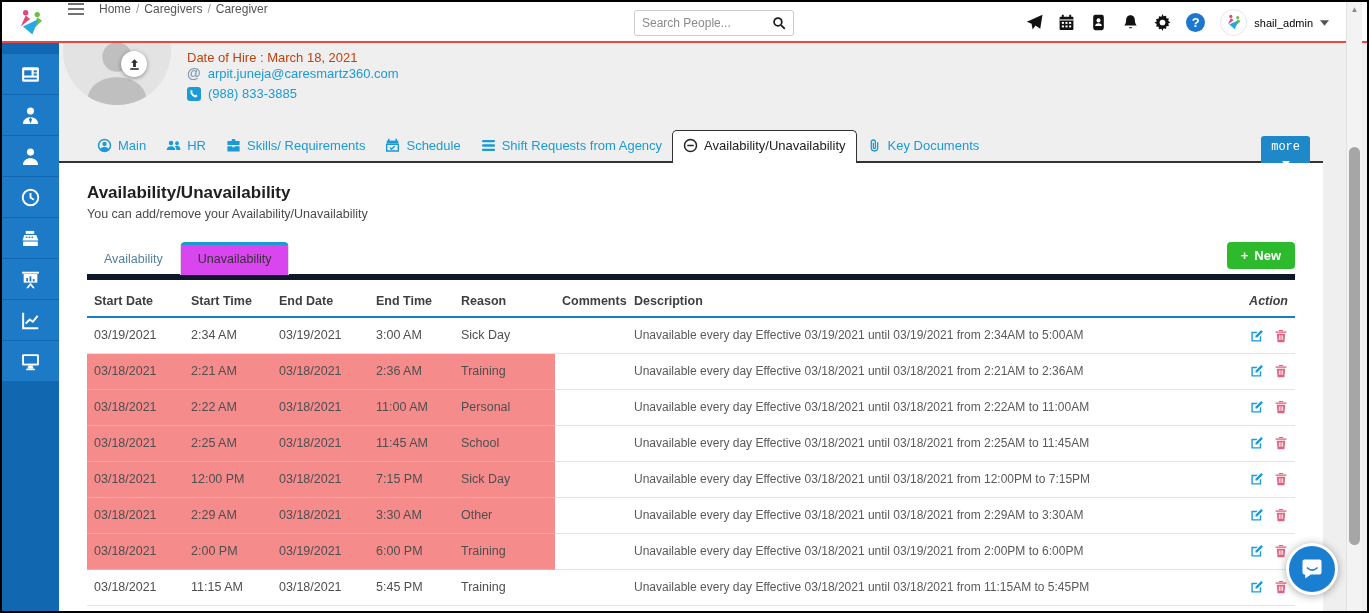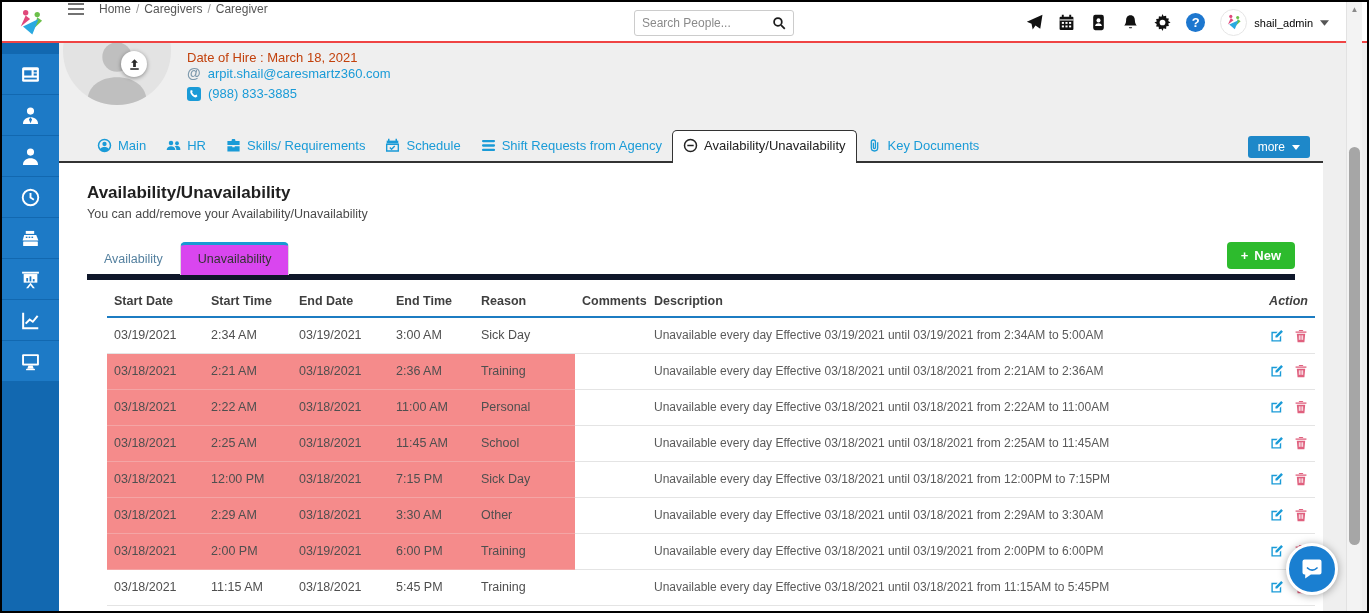--- a/index.html
+++ b/index.html
@@ -64,37 +64,37 @@
   
   .tabs-row { position:absolute; top:88px; left:0; right:0; height:32px; padding-left:28px;
               border-bottom:2px solid #333; background:#efefef; display:flex; align-items:flex-end; }
   .tab { display:flex; gap:6px; color:#1a9bd7; font-size:13px;
          padding:7px 10px 8px; cursor:pointer; white-space:nowrap; }
   .tab .t-ico svg { width:15px; height:15px; display:block; }
   .tab.active { background:#fff; border:1px solid #333; border-bottom:0; border-radius:5px 5px 0 0;
                 color:#222; margin-bottom:-2px; padding-bottom:10px; position:relative; z-index:1; }
   .more-btn { position:absolute; right:13px; top:5px; background:#1e88c9; color:#fff; font-size:12px;
               border:none; border-radius:3px; padding:4px 10px; display:flex; align-items:center;
-              gap:7px; cursor:pointer; font-family:Liberation Sans, sans-serif; }
+              gap:7px; cursor:pointer; font-family:Liberation Mono, monospace;flex-direction:column; }
   .more-btn svg { width:8px; height:5px; display:block; }
   
   .panel { position:absolute; top:120px; left:0; right:0; bottom:0; background:#fff; padding:20px 28px 0; }
   .panel-title { font-size:17px; font-weight:bold; color:#1f1f1f; }
   .panel-subtitle { font-size:12.5px; color:#4a4a4a; margin-top:4px; }
   .subtab-row { position:relative; margin-top:26px; height:33px; border-bottom:6px solid #0f172a;
                 display:flex; align-items:flex-end; }
   .subtab { font-size:12.5px; color:#54809f; padding:8px 17px; cursor:pointer; }
   .subtab.active { background:#d946ef; border:1px solid #ddd; border-bottom:0; border-top:3px solid #189ad3;
                    border-radius:5px 5px 0 0; color:#333; margin-bottom:-1px; padding:7px 17px 9px;
                    position:relative; z-index:1; }
   .new-btn { position:absolute; right:0; bottom:5px; background:#2dbb2d; color:#fff; font-size:13px;
              font-weight:bold; border:none; border-radius:4px; padding:6px 14px; cursor:pointer;
              display:flex; align-items:center; gap:6px; font-family:"Liberation Sans",sans-serif; }
   
-  table.avail { width:100%; border-collapse:collapse; margin-top:6px; table-layout:fixed;margin-left:20px; }
+  table.avail { width:100%; border-collapse:collapse; margin-top:6px; table-layout:fixed; }
   table.avail th { text-align:left; font-size:12.5px; color:#3f3f3f; font-weight:600;
                    padding:8px 7px; border-bottom:2px solid #1c7cc2; white-space:nowrap; }
   table.avail th.act-h { text-align:right;font-style:italic; }
   table.avail td { height:36px; padding:0 7px; font-size:12.5px; color:#4f4f4f;
                    border-bottom:1px solid #e4e4e4; white-space:nowrap; overflow:hidden; }
   table.avail td.desc { font-size:12px; color:#5a5a5a; }
   tr.highlight td.hl { background:#f58b8b; border-bottom-color:#f4a5a5; }
   td.act { text-align:right; }
   .ico-edit, .ico-trash { display:inline-block; cursor:pointer; vertical-align:middle; }
   .ico-edit { color:#1a9bd7; margin-right:10px; }
@@ -304,21 +304,21 @@
       <span class="upload-btn">
         <svg viewBox="0 0 16 16" fill="#2b2b2b">
             <path d="M8 1.5l4.2 4.4H9.7V11H6.3V5.9H3.8z"></path>
             <rect x="2.8" y="12.6" width="10.4" height="1.9"></rect>
           </svg>
       </span>
       <div class="profile-info">
         <div class="hire-line">Date of Hire : March 18, 2021</div>
         <div class="info-line">
           <span class="at-glyph">@</span>
-          <a class="link-blue">arpit.shail@caresmartz360.com</a>
+          <a class="link-blue">arpit.juneja@caresmartz360.com</a>
         </div>
         <div class="info-line">
           <span class="phone-ico">
             <svg viewBox="0 0 16 16">
                 <rect width="16" height="16" rx="3.5" fill="#1a9bd7"></rect>
                 <path d="M4.3 3.4l2.2.9-.6 2.1c.6 1.3 1.6 2.4 3 3l2-.8 1 2.1-1.7 1.3c-2.9-.4-5.9-3.2-6.5-6.3z" fill="#fff"></path>
               </svg>
           </span>
           <a class="link-blue">(988) 833-3885</a>
         </div>

